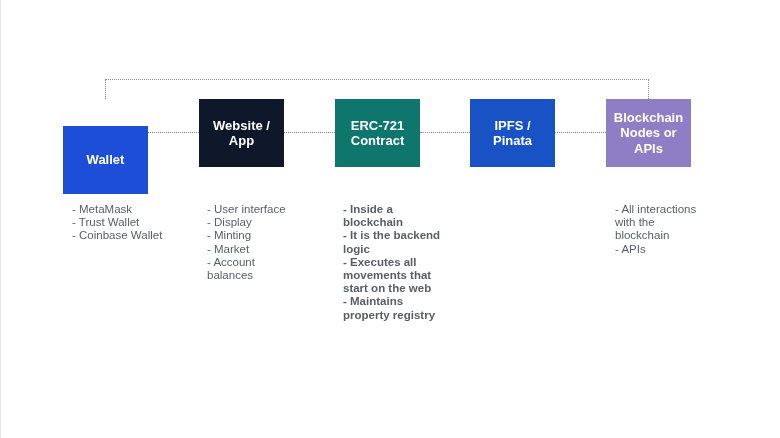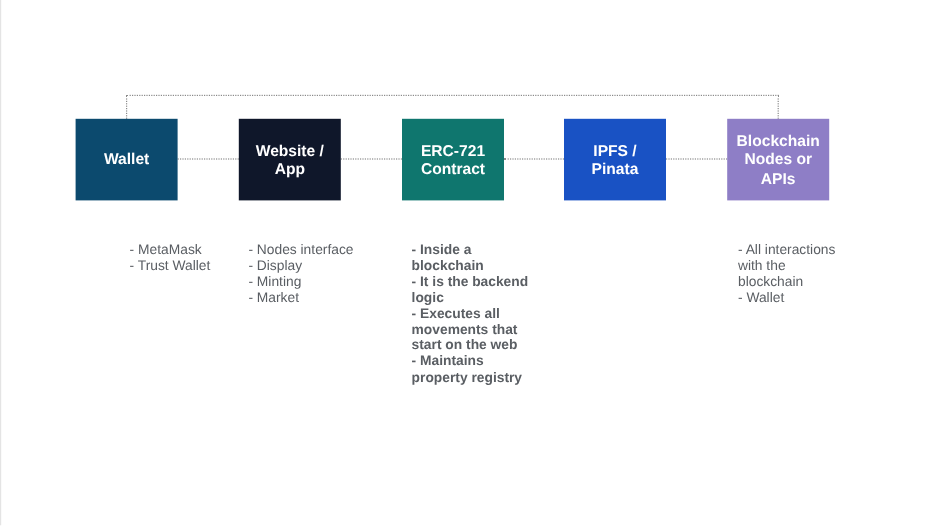--- a/index.html
+++ b/index.html
@@ -45,21 +45,21 @@
   
   .node-list {
     position: absolute;
     top: 203px;
     width: 126px;
     font-size: 11.5px;
     line-height: 13.2px;
     color: #5a5e63;
   }
   .node-list .item { white-space: pre-line; }
-  .c1 { left: 72px; margin-left: 36px; }
+  .c1 { left: 72px; }
   .c2 { left: 207px; }
   .c3 { left: 343px; font-weight: bold; }
   .c4 { left: 478px; }
   .c5 { left: 615px; }
 
   
   .dot-h {
     position: absolute;
     height: 0;
     border-top: 1px dotted #8a8a8a;
@@ -85,21 +85,21 @@
   <div class="slide-edge"></div>
 
   <div class="dot-h conn-top"></div>
   <div class="dot-v conn-drop-l"></div>
   <div class="dot-v conn-drop-r"></div>
   <div class="dot-h conn-m1"></div>
   <div class="dot-h conn-m2"></div>
   <div class="dot-h conn-m3"></div>
   <div class="dot-h conn-m4"></div>
 
-  <div class="node-box b1" style="background-color: #0c4a6e;">
+  <div class="node-box b1" style="background-color: #1d4ed8; margin-top: 27px;">
     <span>Wallet</span>
   </div>
   <div class="node-box b2" style="background-color: #0f172a;">
     <span>Website /
 App</span>
   </div>
   <div class="node-box b3" style="background-color: #0f766e;">
     <span>ERC-721
 Contract</span>
   </div>
@@ -109,42 +109,45 @@
   </div>
   <div class="node-box b5" style="background-color: rgb(142, 126, 198);">
     <span>Blockchain
 Nodes or
 APIs</span>
   </div>
 
   <div class="node-list c1">
     <div class="item">- MetaMask</div>
     <div class="item">- Trust Wallet</div>
+    <div class="item">- Coinbase Wallet</div>
   </div>
 
   <div class="node-list c2">
-    <div class="item">- Nodes interface</div>
+    <div class="item">- User interface</div>
     <div class="item">- Display</div>
     <div class="item">- Minting</div>
     <div class="item">- Market</div>
+    <div class="item">- Account
+balances</div>
   </div>
 
   <div class="node-list c3">
     <div class="item">- Inside a
 blockchain</div>
     <div class="item">- It is the backend
 logic</div>
     <div class="item">- Executes all
 movements that
 start on the web</div>
     <div class="item">- Maintains
 property registry</div>
   </div>
 
 
   <div class="node-list c5">
     <div class="item">- All interactions
 with the
 blockchain</div>
-    <div class="item">- Wallet</div>
+    <div class="item">- APIs</div>
   </div>
 
 </div>
 
 </body></html>

